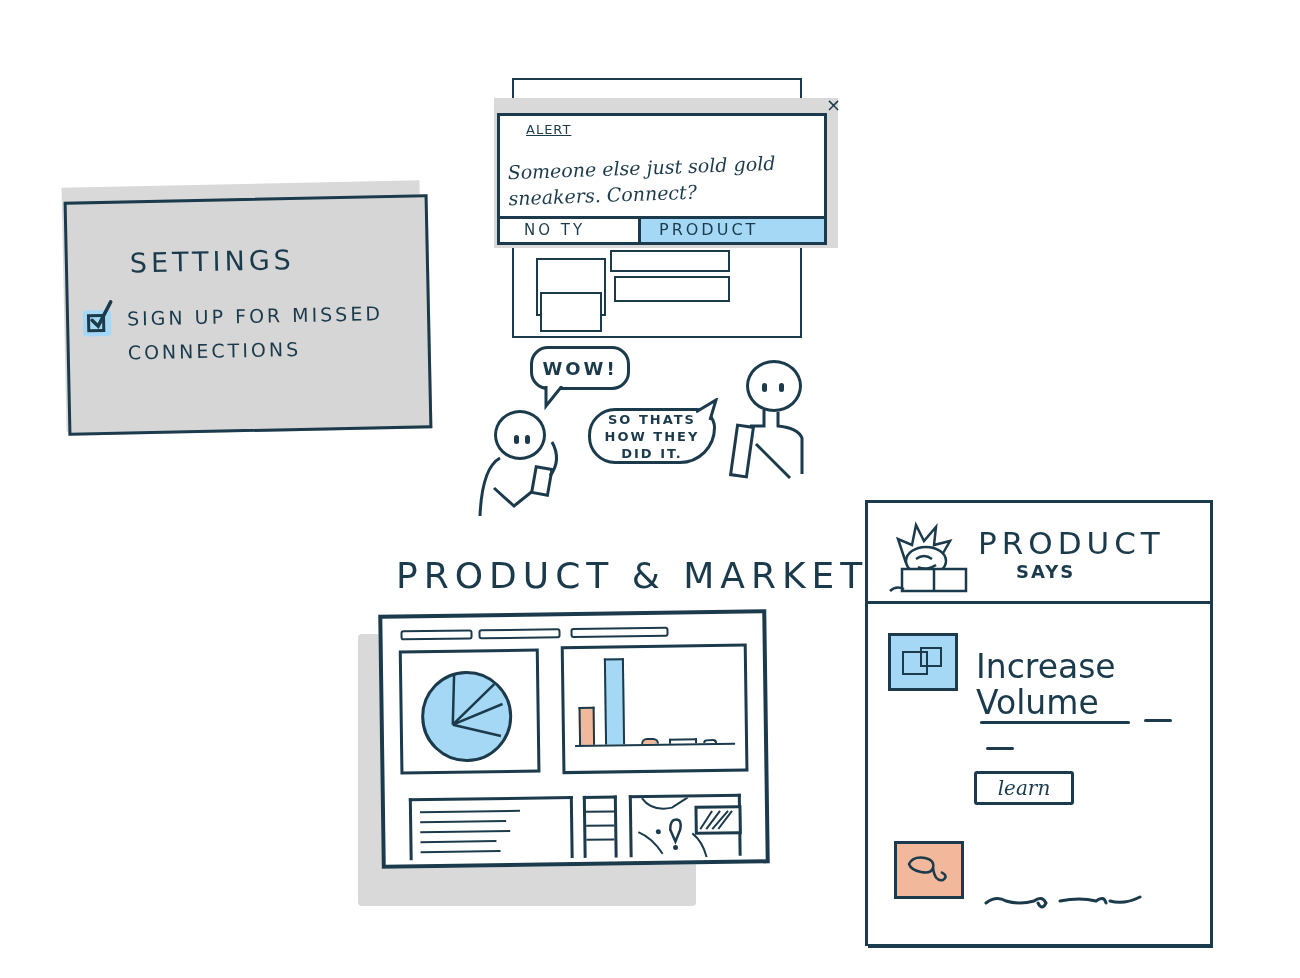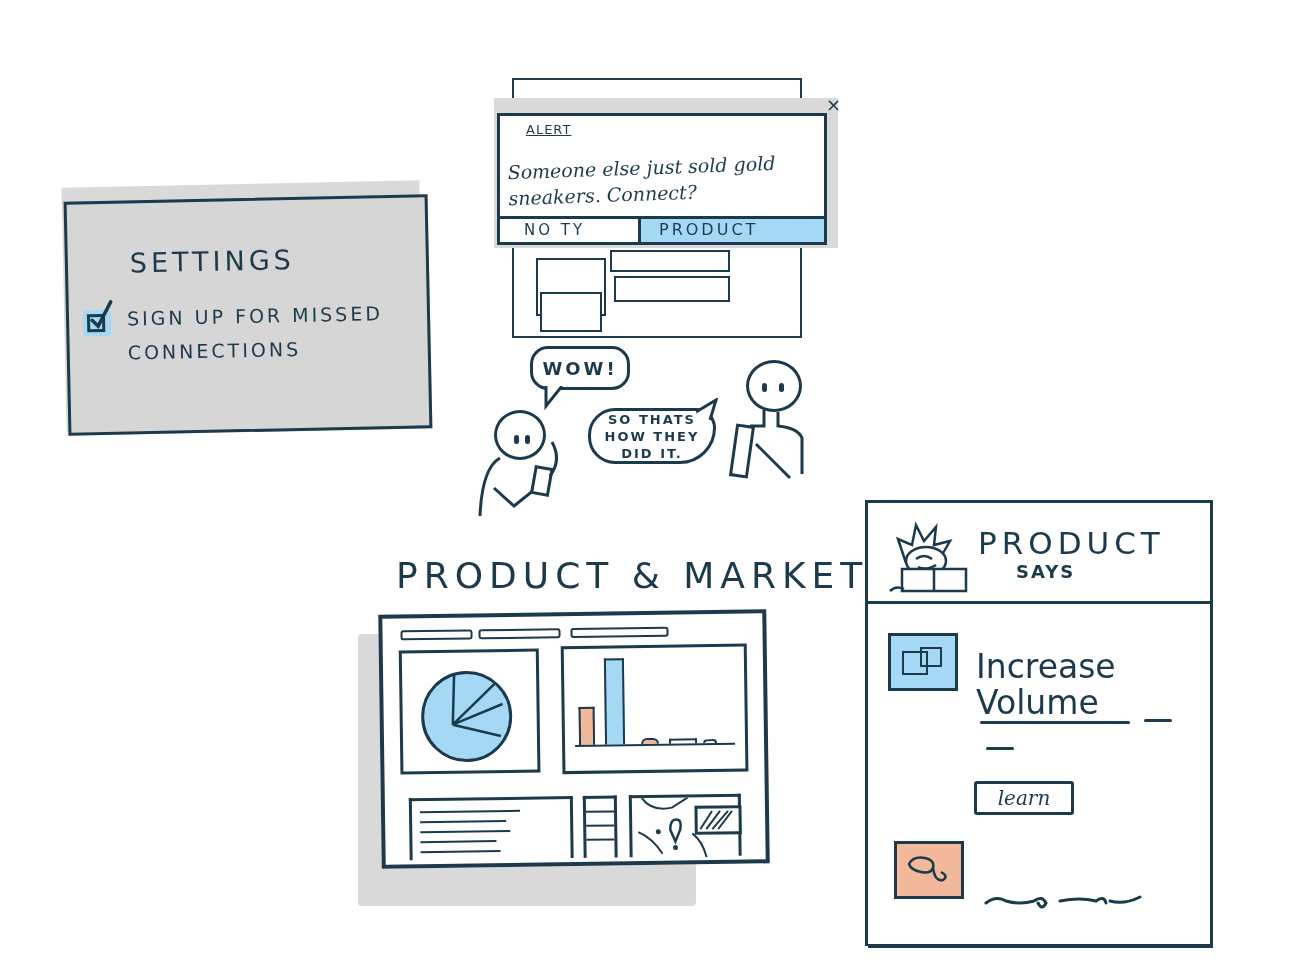--- a/index.html
+++ b/index.html
@@ -187,21 +187,21 @@
     <div class="abs rec-icon" style="left:20px;top:12px;background:#a5d8f5;">
       <svg class="abs" style="left:10px;top:10px" width="44" height="32">
         <rect x="2" y="6" width="24" height="22" stroke="#1b3a4b" stroke-width="2" fill="none"></rect>
         <rect x="20" y="2" width="20" height="18" stroke="#1b3a4b" stroke-width="2" fill="none"></rect>
       </svg>
     </div>
     <div class="abs rec-title" style="left:108px;top:10px;width:180px;margin-top:18px;">Increase Volume</div>
     <div class="abs squiggle" style="left:112px;top:100px;width:150px;"></div>
     <div class="abs squiggle" style="left:276px;top:98px;width:28px;"></div>
     <div class="abs squiggle" style="left:118px;top:126px;width:28px;"></div>
-    <div class="abs learn-btn hand-script" style="top:150px;margin-top:10px;">learn</div>
+    <div class="abs learn-btn hand-script" style="top:150px;">learn</div>
   </div>
 
   <div class="abs" style="left:0;top:330px;width:100%;height:90px;">
     <div class="abs rec-icon" style="left:26px;top:8px;background:#f2b89b;">
       <svg class="abs" style="left:8px;top:8px" width="50" height="40">
         <path d="M4 12 Q8 4 20 6 Q30 8 28 16 Q26 22 16 20 Q6 18 4 12 Z" stroke="#1b3a4b" stroke-width="2.5" fill="none"></path>
         <path d="M28 16 Q30 30 38 28 Q44 24 36 20" stroke="#1b3a4b" stroke-width="2.5" fill="none"></path>
       </svg>
     </div>
     <svg class="abs" style="left:116px;top:56px" width="180" height="24">

